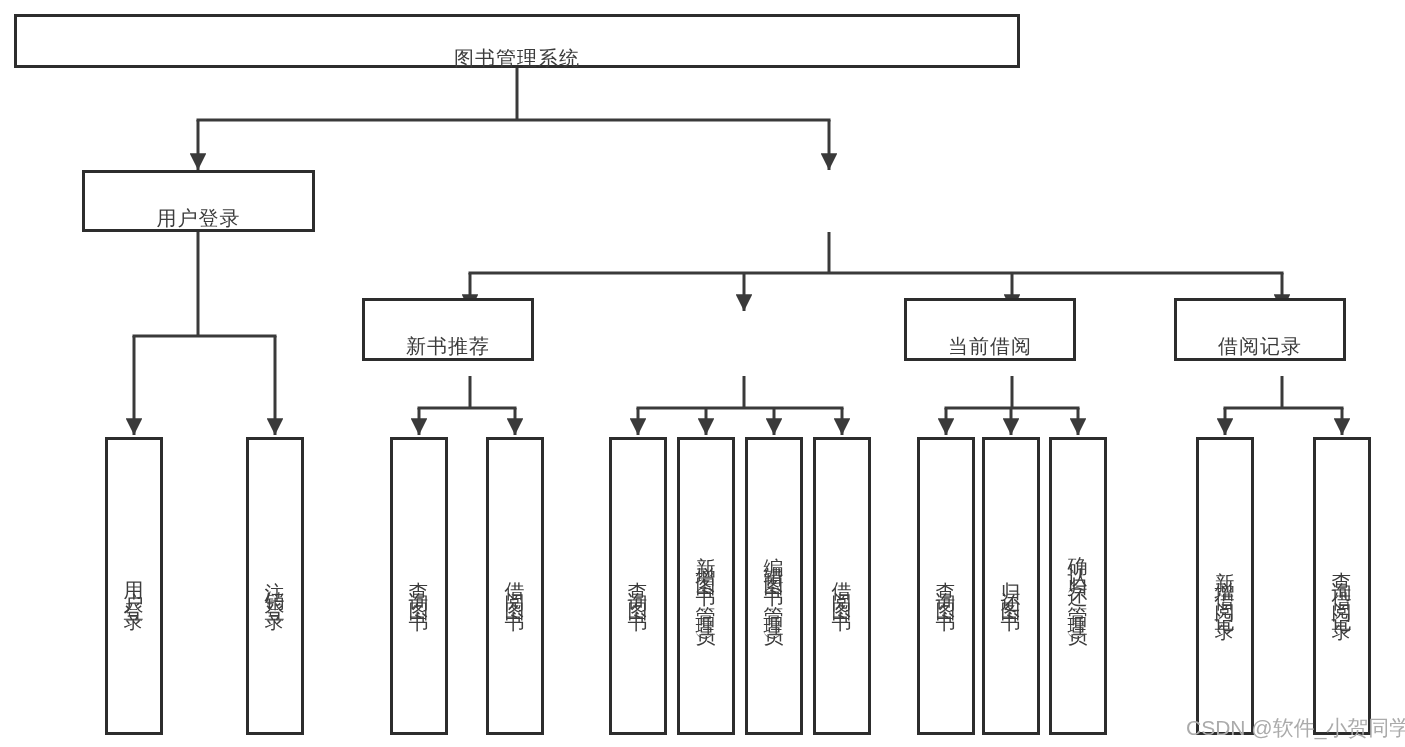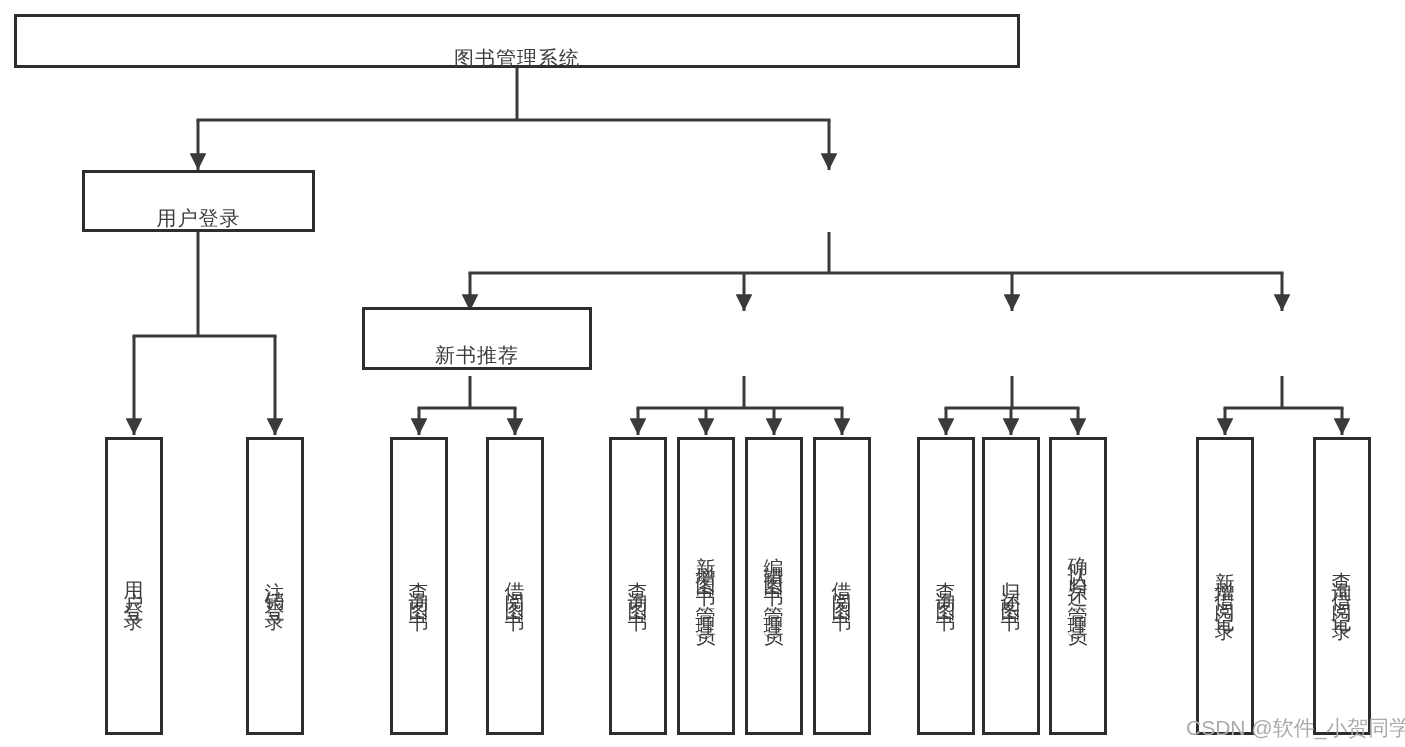--- a/index.html
+++ b/index.html
@@ -50,21 +50,21 @@
   }
   .vbox span {
     writing-mode: vertical-rl;
     text-orientation: mixed;
     letter-spacing: 10px;
     line-height: 1;
   }
   .root-box   { left: 14px;  top: 14px;  width: 1006px; height: 54px; }
   .l2a        { left: 82px;  top: 170px; width: 233px;  height: 62px; }
   .l2b        { left: 712px; top: 170px; width: 235px;  height: 62px; }
-  .l3         { top: 307px;  width: 230px; height: 63px; }
+  .l3         { top: 298px;  width: 172px; height: 63px; }
   .l3a { left: 362px; }  .l3b { left: 636px; }
   .l3c { left: 904px; }  .l3d { left: 1174px; }
   .leaf       { top: 437px;  width: 58px; height: 298px; }
   .lf1  { left: 105px;  } .lf2  { left: 246px;  }
   .lf3  { left: 390px;  } .lf4  { left: 486px;  }
   .lf5  { left: 609px;  } .lf6  { left: 677px;  }
   .lf7  { left: 745px;  } .lf8  { left: 813px;  }
   .lf9  { left: 917px;  } .lf10 { left: 982px;  }
   .lf11 { left: 1049px; } .lf12 { left: 1196px; }
   .lf13 { left: 1313px; }
@@ -135,20 +135,26 @@
     <span>图书管理系统</span>
   </div>
 
   <div class="box hbox l2a">
     <span>用户登录</span>
   </div>
 
   <div class="box hbox l3 l3a">
     <span>新书推荐</span>
   </div>
+  <div class="box hbox l3 l3c">
+    <span>当前借阅</span>
+  </div>
+  <div class="box hbox l3 l3d">
+    <span>借阅记录</span>
+  </div>
 
   <div class="box vbox leaf lf1">
     <span>用户登录</span>
   </div>
   <div class="box vbox leaf lf2">
     <span>注销登录</span>
   </div>
 
   <div class="box vbox leaf lf3">
     <span>查询图书</span>

